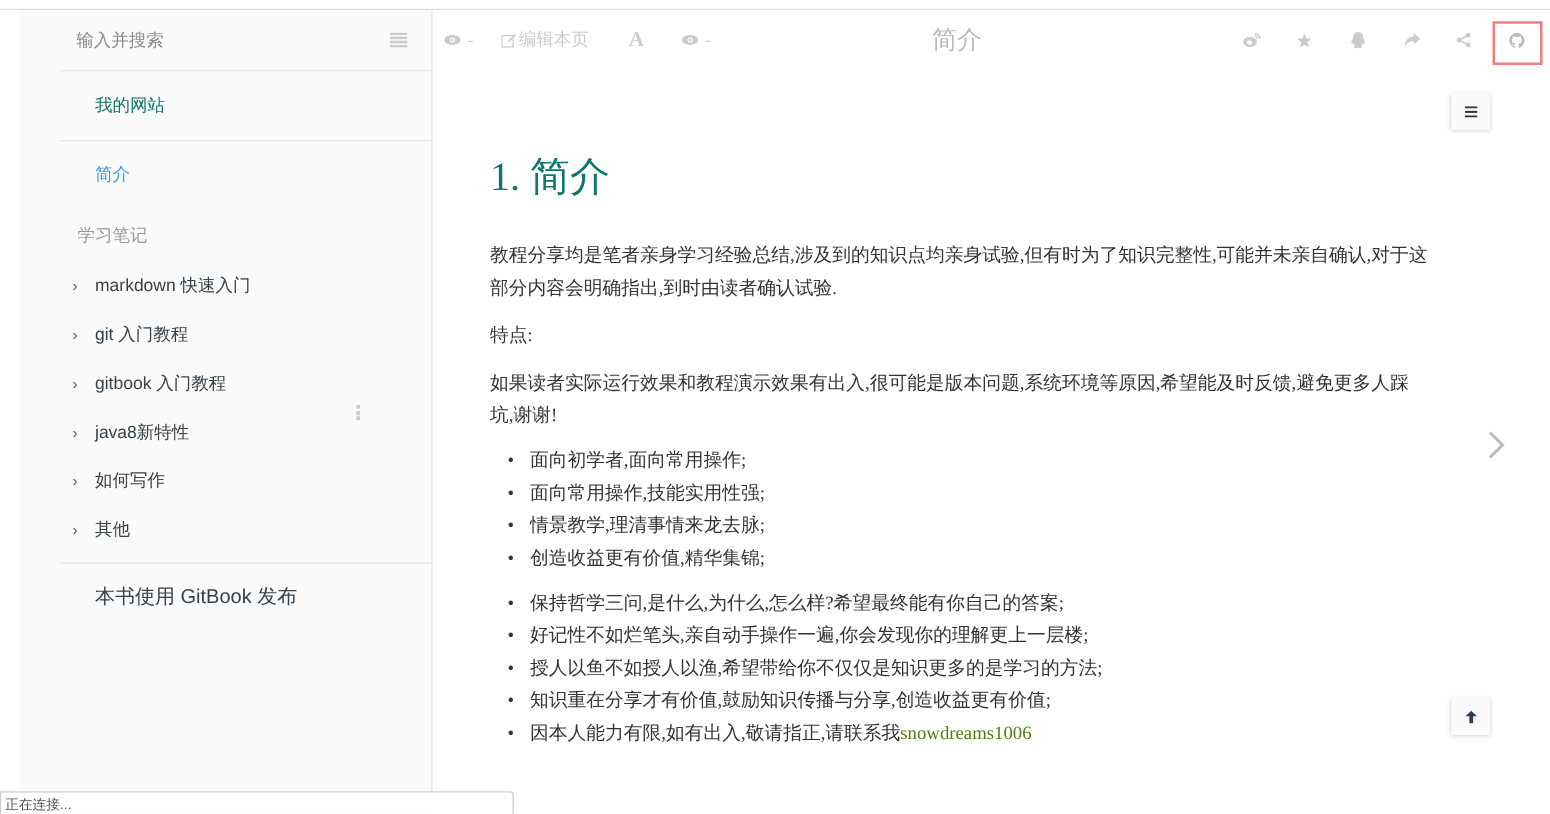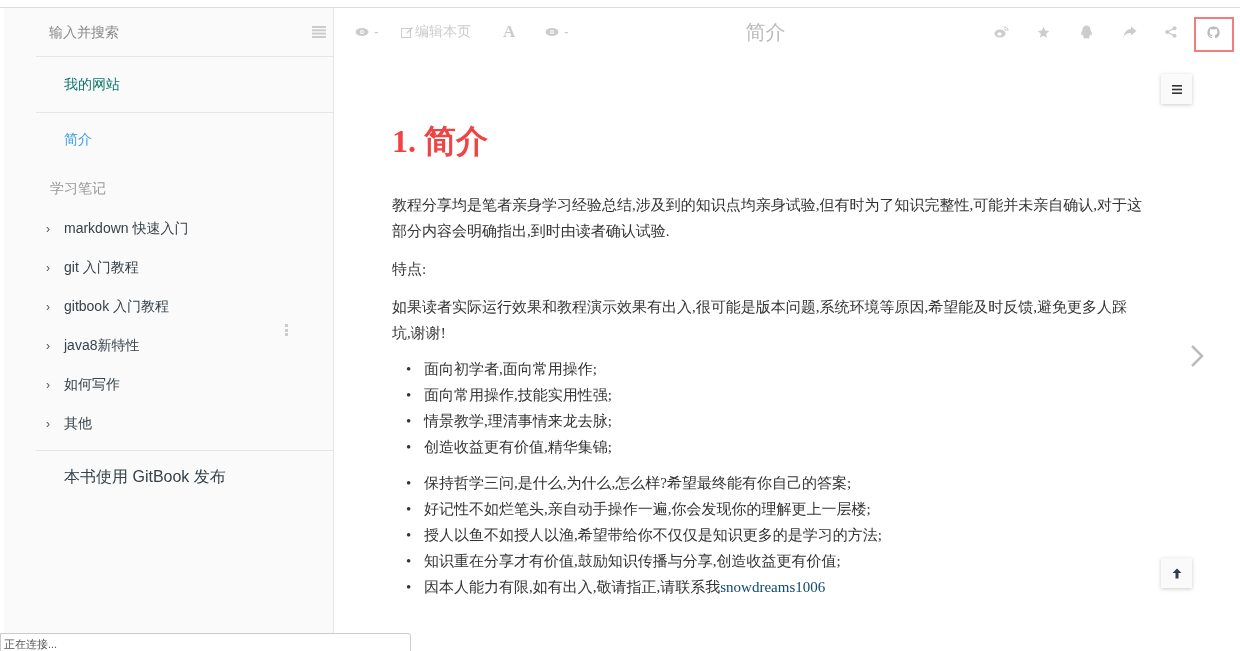--- a/index.html
+++ b/index.html
@@ -2,21 +2,21 @@
 <html><head>
 <meta charset="utf-8">
 <style>
   * { box-sizing: border-box; margin: 0; padding: 0; }
   html, body { width: 1240px; height: 651px; overflow: hidden; background: #fff; }
   body { font-family: "Liberation Sans", "DejaVu Sans", sans-serif; position: relative; }
 
   .topline { position: absolute; left: 0; top: 0; width: 1240px; height: 8px; background: #fff; border-bottom: 1px solid #ddd; }
 
   
-  .sidebar { position: absolute; left: 4px; top: 8px; width: 330px; height: 643px; background: #fafafa; border-right: 1px solid #e6e6e6; padding-left: 32px; }
+  .sidebar { position: absolute; left: 16px; top: 8px; width: 330px; height: 643px; background: #fafafa; border-right: 1px solid #e6e6e6; padding-left: 32px; }
   .search { height: 49px; border-bottom: 1px solid #e6e6e6; padding: 0 13px; display: flex; align-items: center; }
   .search input { border: none; background: transparent; outline: none; font-size: 14px; color: #333; width: 100%; font-family: "Liberation Sans", "DejaVu Sans", sans-serif; }
   .search input::placeholder { color: #8a8a8a; }
   .side-link { font-size: 14px; color: #0f766e; padding: 0 28px; display: flex; align-items: center; cursor: pointer; }
   .side-link.site { height: 56px; border-bottom: 1px solid #e6e6e6; }
   .side-link.active { color: #008cff; height: 54px; color: #3a9de0; }
   .side-header { font-size: 14px; color: #999; padding: 0 14px; height: 40px; display: flex; align-items: center; margin-top: 2px;}
   .chapter { height: 39px; display: flex; align-items: center; padding-left: 10px; font-size: 14px; color: #364149; cursor: pointer; }
   .chapter .chev { width: 18px; color: #555; font-size: 12px; display: inline-block; }
   .side-divider { height: 1px; background: #e6e6e6; margin-top: 7px; }
@@ -25,27 +25,27 @@
   .resizer span { display: block; width: 3px; height: 3px; background: #ccc; }
 
   
   .toolbar { position: absolute; left: 291px; top: 8px; width: 949px; height: 48px; }
   .tb-btn { position: absolute; top: 0; height: 48px; display: flex; align-items: center; color: #ccc; font-size: 14px; cursor: pointer; }
   .tb-title { position: absolute; left: 0; width: 100%; top: 0; height: 48px; text-align: center; line-height: 48px; font-size: 20px; color: #bbb; pointer-events: none; }
   .gh-box { position: absolute; left: 903px; top: 9px; width: 40px; height: 35px; border: 2px solid #f47c7c; }
 
   
   .content { position: absolute; left: 392px; top: 56px; width: 750px; color: #333; font-family: "Liberation Serif", "DejaVu Serif", serif; }
-  .content h1 { font-size: 32px; font-weight: bold; margin-top: 65px; height: 40px; line-height: 40px; color: #ef4444; }
+  .content h1 { font-size: 32px; font-weight: normal; margin-top: 65px; height: 40px; line-height: 40px; color: #0f766e; }
   .content p { font-size: 15px; line-height: 26px; margin-top: 12px; }
   .content p.first { margin-top: 31px; }
   .content ul { list-style: none; margin-top: 10px; }
   .content li { font-size: 15px; line-height: 26px; padding-left: 32px; position: relative; }
   .content li::before { content: "•"; position: absolute; left: 14px; top: 0; }
-  .content a { color: #0c4a6e; text-decoration: none; }
+  .content a { color: #4d7c0f; text-decoration: none; }
 
   .toc-btn { position: absolute; left: 1161px; top: 74px; width: 31px; height: 30px; background: #fafafa; box-shadow: 0 1px 4px rgba(0,0,0,0.2); display: flex; align-items: center; justify-content: center; color: #333; font-size: 14px; cursor: pointer; }
   .next-arrow { position: absolute; left: 1184px; top: 340px; width: 24px; height: 32px; color: #bbb; cursor: pointer; }
   .top-btn { position: absolute; left: 1161px; top: 558px; width: 31px; height: 30px; background: #fafafa; box-shadow: 0 1px 4px rgba(0,0,0,0.2); display: flex; align-items: center; justify-content: center; cursor: pointer; }
 
   .status { position: absolute; left: 0; top: 633px; width: 411px; height: 20px; background: #fff; border: 1px solid #ccc; border-radius: 0 3px 0 0; font-size: 11px; color: #555; padding-left: 3px; line-height: 20px; }
 </style>
 </head>
 <body>
 

